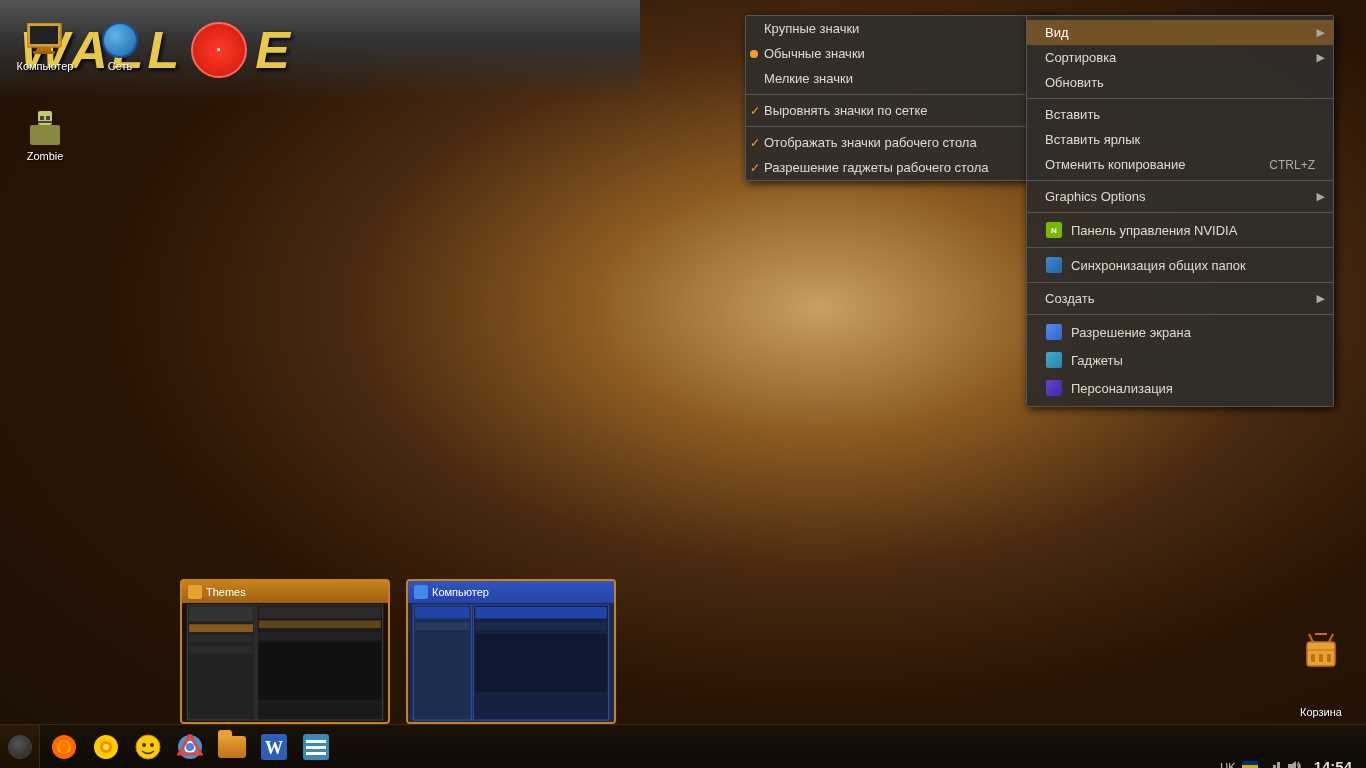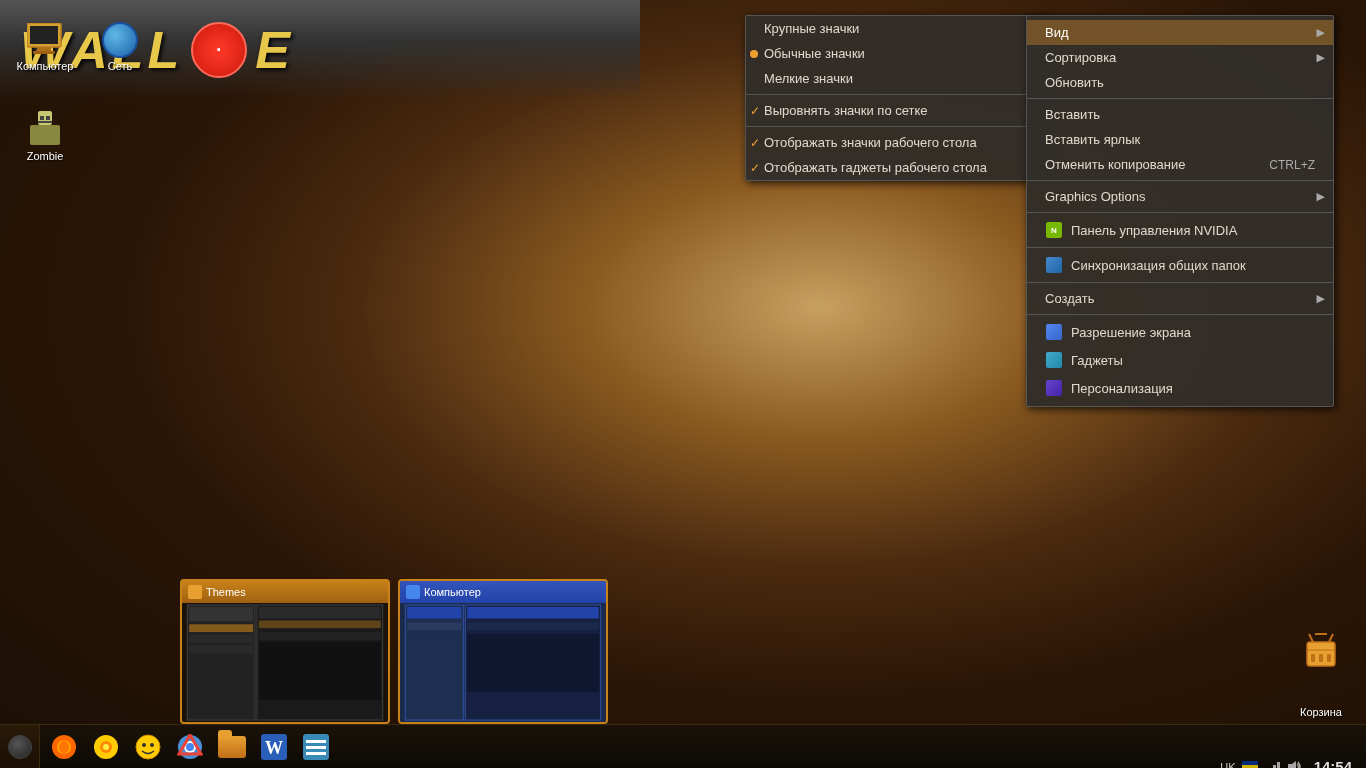--- a/index.html
+++ b/index.html
@@ -212,21 +212,21 @@
       cursor: pointer;
       border-radius: 3px;
     }
 
     
     .taskbar-preview-area {
       position: absolute;
       bottom: 44px;
       left: 180px;
       display: flex;
-      gap: 8px;
+      gap: 16px;
     }
 
     .preview-window {
       width: 210px;
       height: 145px;
       background: linear-gradient(180deg, #c8821a, #8a5510);
       border: 2px solid #c8821a;
       border-radius: 4px;
       overflow: hidden;
     }
@@ -398,21 +398,21 @@
       <span class="check-mark">✓</span>
       <span>Выровнять значки по сетке</span>
     </div>
     <div class="menu-separator"></div>
     <div class="menu-item">
       <span class="check-mark">✓</span>
       <span>Отображать значки рабочего стола</span>
     </div>
     <div class="menu-item">
       <span class="check-mark">✓</span>
-      <span>Отображать гаджеты  рабочего стола</span>
+      <span>Разрешение гаджеты  рабочего стола</span>
     </div>
   </div>
 
   <div class="context-menu-right">
 
     <div class="menu-item vid-highlight">
       <span>Вид</span>
       <span class="arrow-right">▶</span>
     </div>
 

